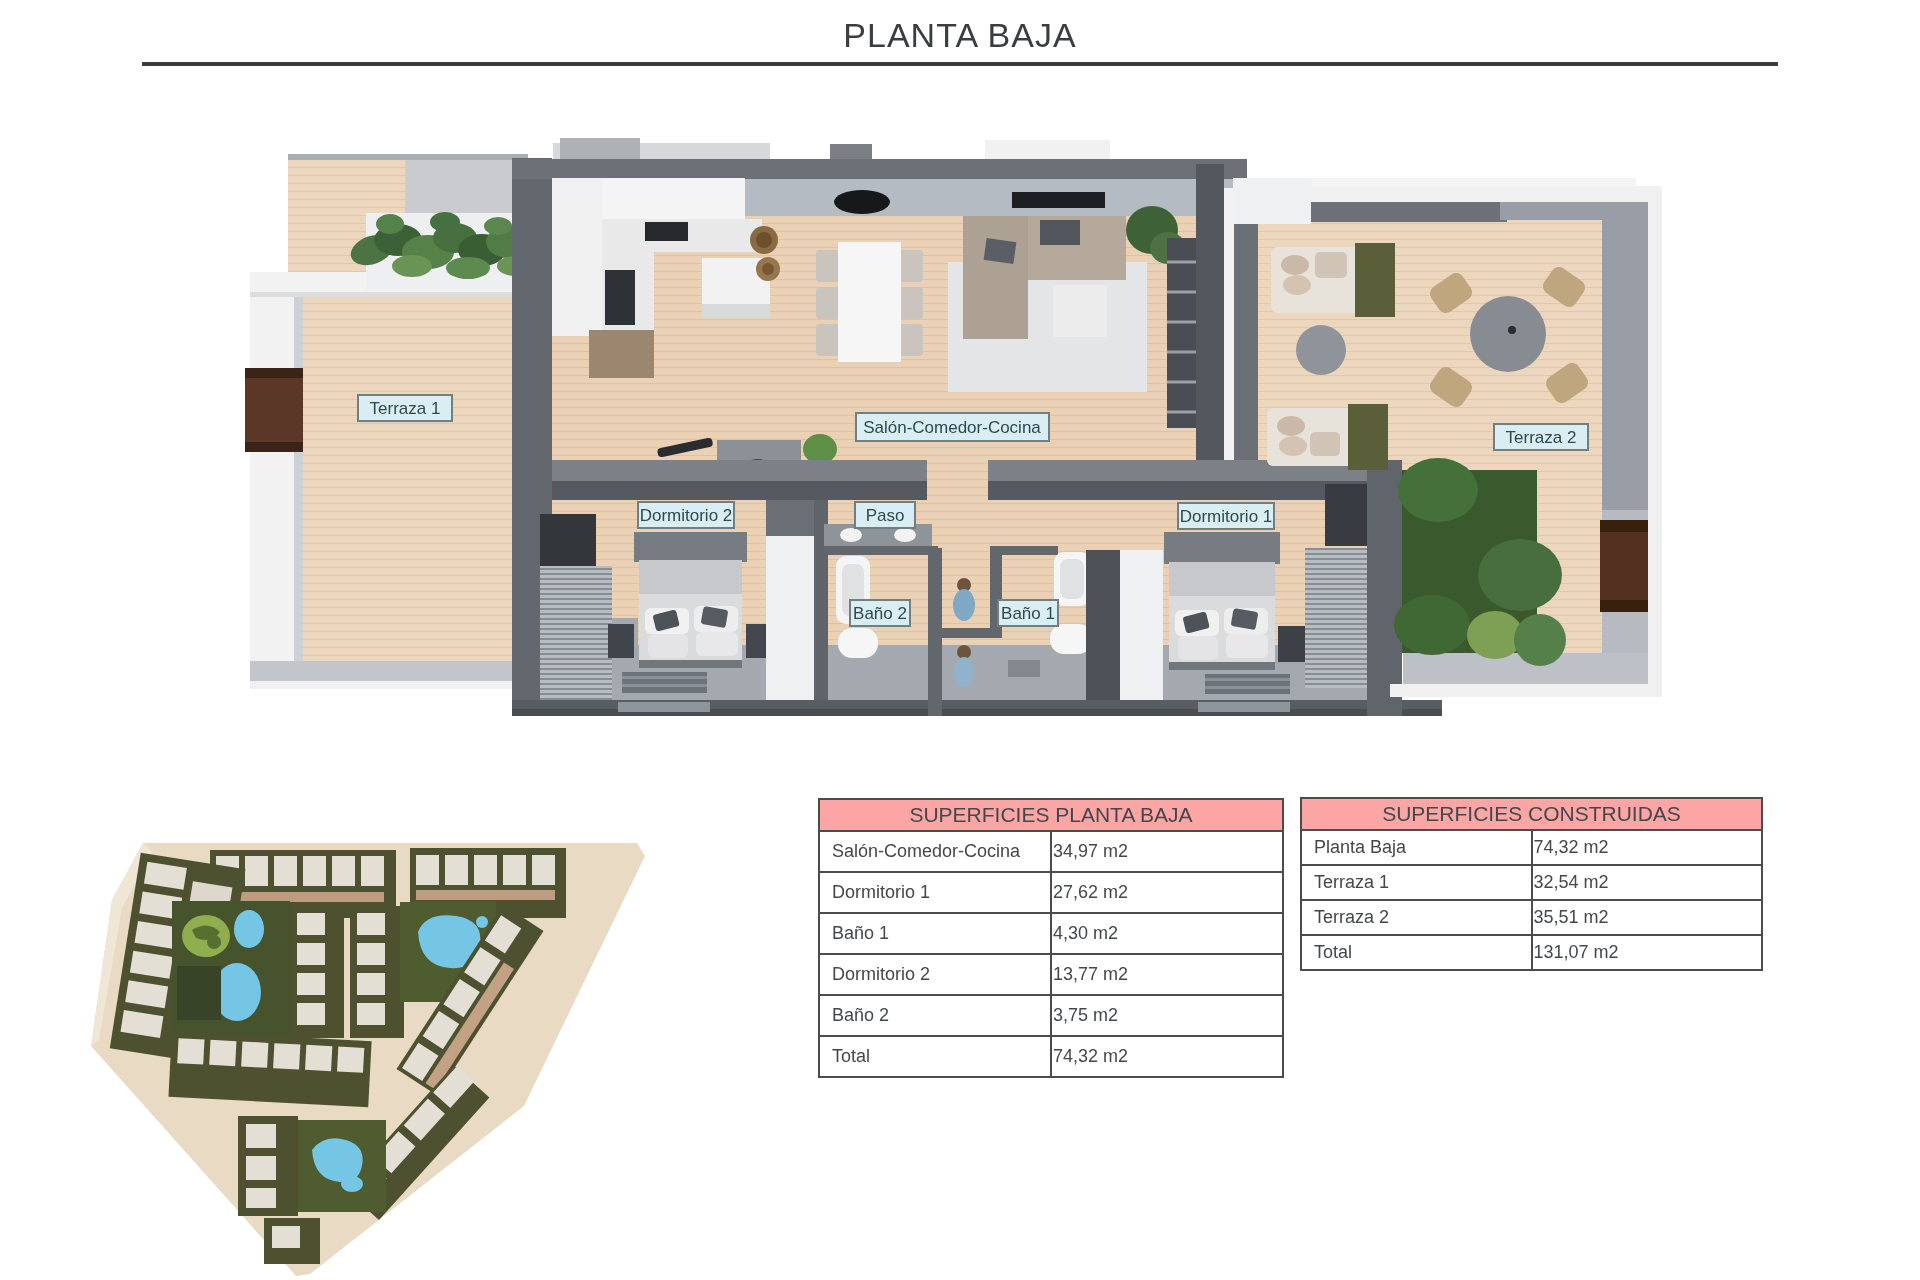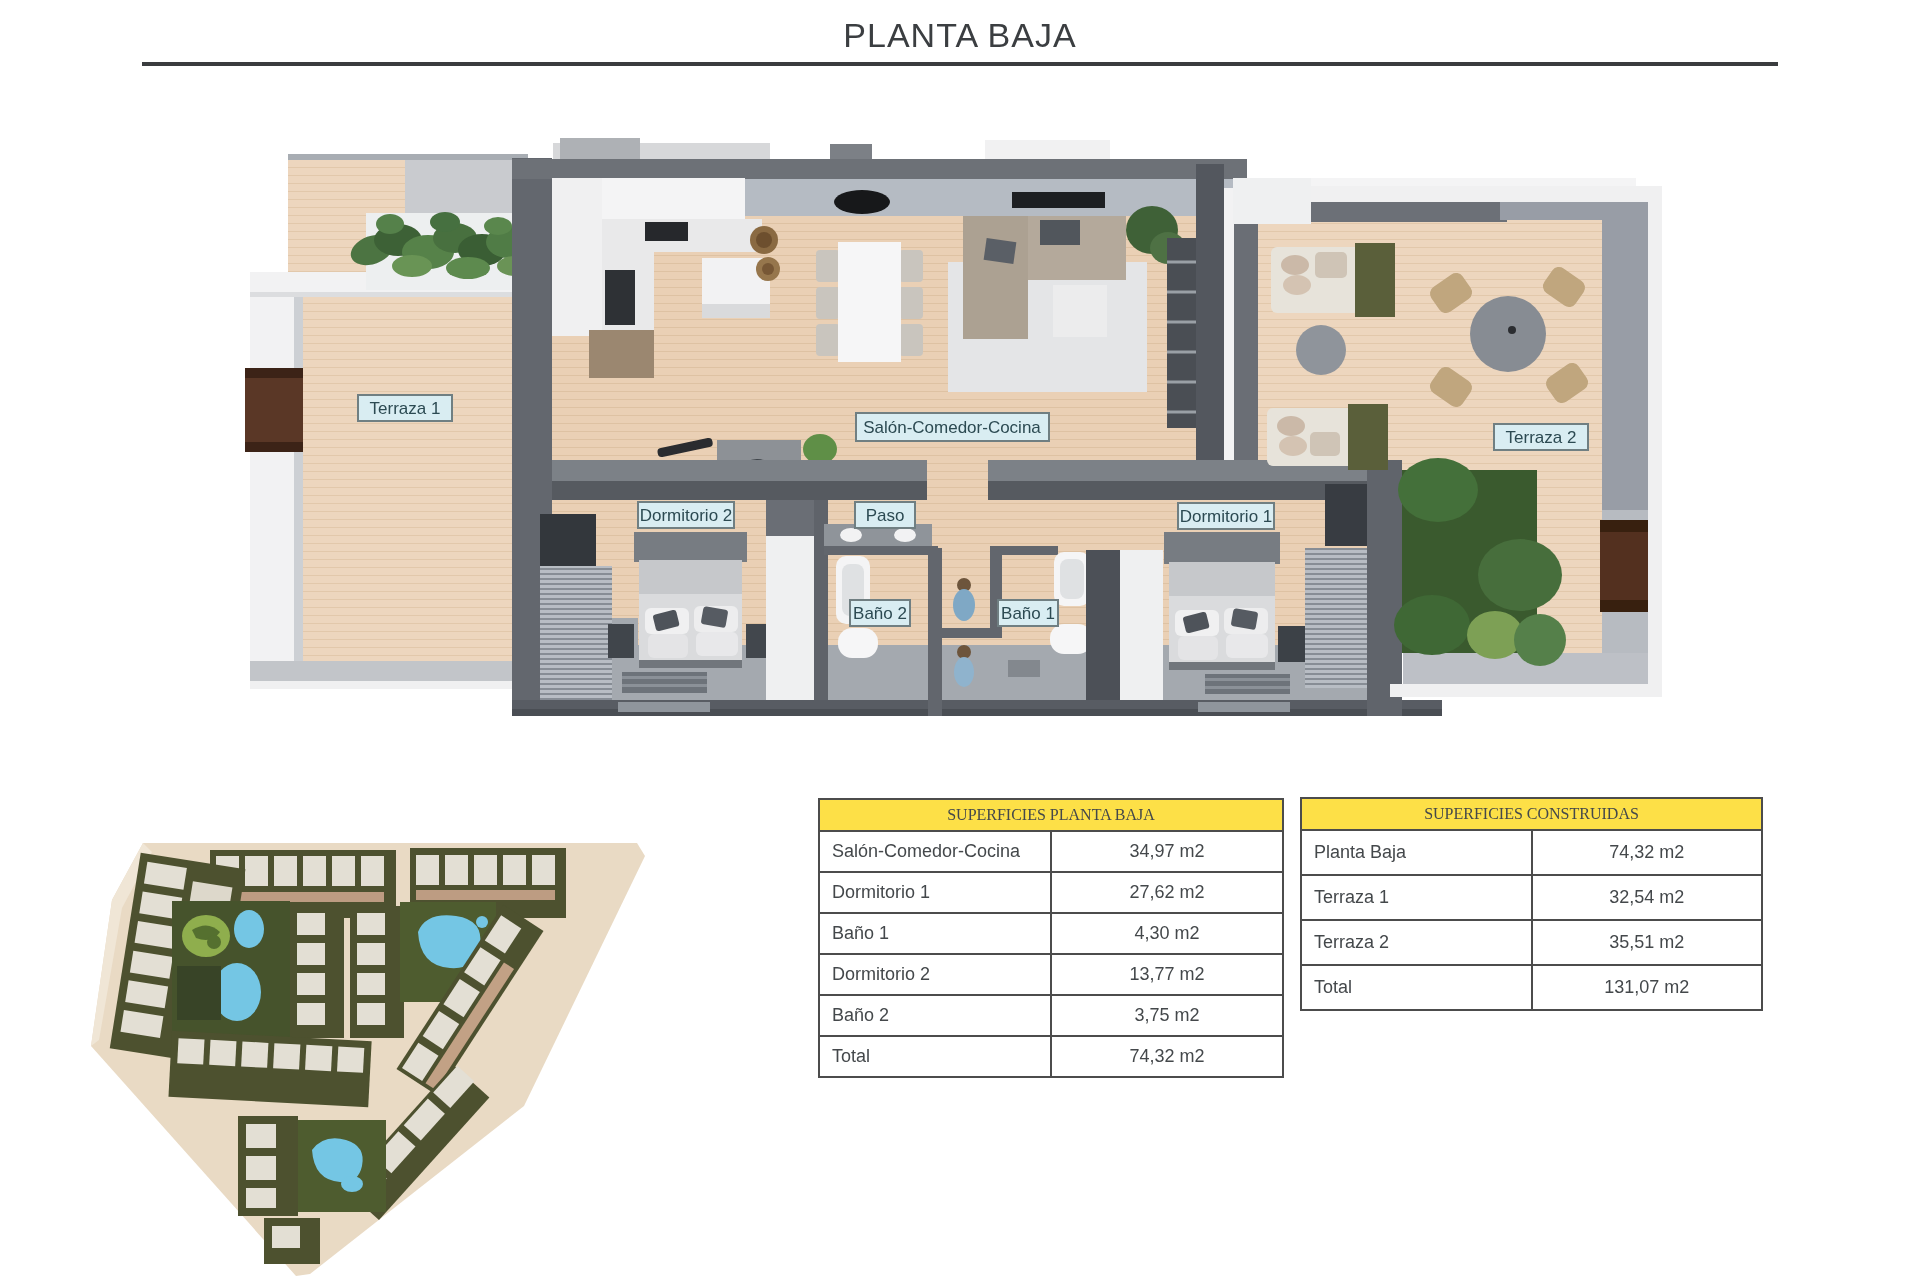--- a/index.html
+++ b/index.html
@@ -1,23 +1,23 @@
 <!DOCTYPE html>
 <html><head>
 <meta charset="utf-8">
 <style>
   html,body{margin:0;padding:0;background:#ffffff;width:1920px;height:1280px;overflow:hidden;}
   body{font-family:"Liberation Sans", sans-serif;position:relative;}
   .title{position:absolute;left:0;top:16px;width:1920px;text-align:center;font-size:34px;color:#3b3e41;letter-spacing:1px;}
   .hr{position:absolute;left:142px;top:62px;width:1636px;height:4px;background:#3a3c3e;}
   table{border-collapse:collapse;position:absolute;table-layout:fixed;}
   td,th{border:2px solid #4c4c4c;font-weight:normal;color:#44484b;font-size:18px;overflow:hidden;white-space:nowrap;}
-  th{background:#fde047;font-size:16px;letter-spacing:0px;font-family:Liberation Serif, serif;}
+  th{background:#fca5a5;font-size:21px;letter-spacing:0px;}
   td.l{padding-left:12px;text-align:left;}
-  td.v{text-align:center;}
+  td.v{text-align:left;}
 </style>
 </head>
 <body>
 
 <div class="title">PLANTA BAJA</div>
 
 <div class="hr"></div>
 
 <svg id="plan" width="1920" height="1280" viewBox="0 0 1920 1280" style="position:absolute;left:0;top:0">
 <defs>
@@ -506,21 +506,21 @@
         <td class="l">Baño 2</td>
         <td class="v">3,75 m2</td>
       </tr>
 <tr>
         <td class="l">Total</td>
         <td class="v">74,32 m2</td>
       </tr>
 </tbody>
   </table>
 
-<table style="left:1300px;top:797px;width:463px;height:214px">
+<table style="left:1300px;top:797px;width:463px;height:174px">
 <tbody>
       <tr style="height:32px">
         <th colspan="2">SUPERFICIES CONSTRUIDAS</th>
       </tr>
 <tr>
         <td class="l" style="width:217px">Planta Baja</td>
         <td class="v">74,32 m2</td>
       </tr>
 <tr>
         <td class="l">Terraza 1</td>

